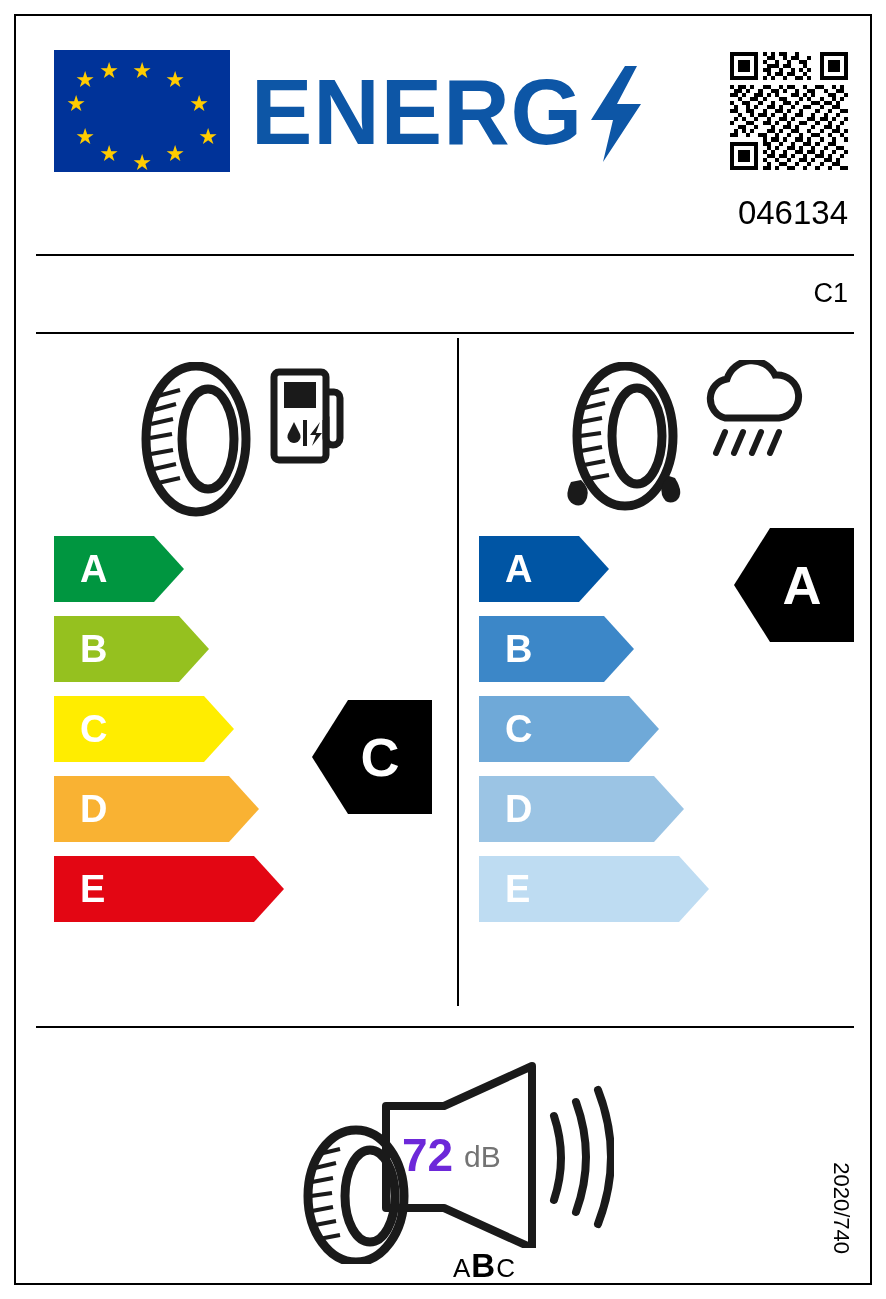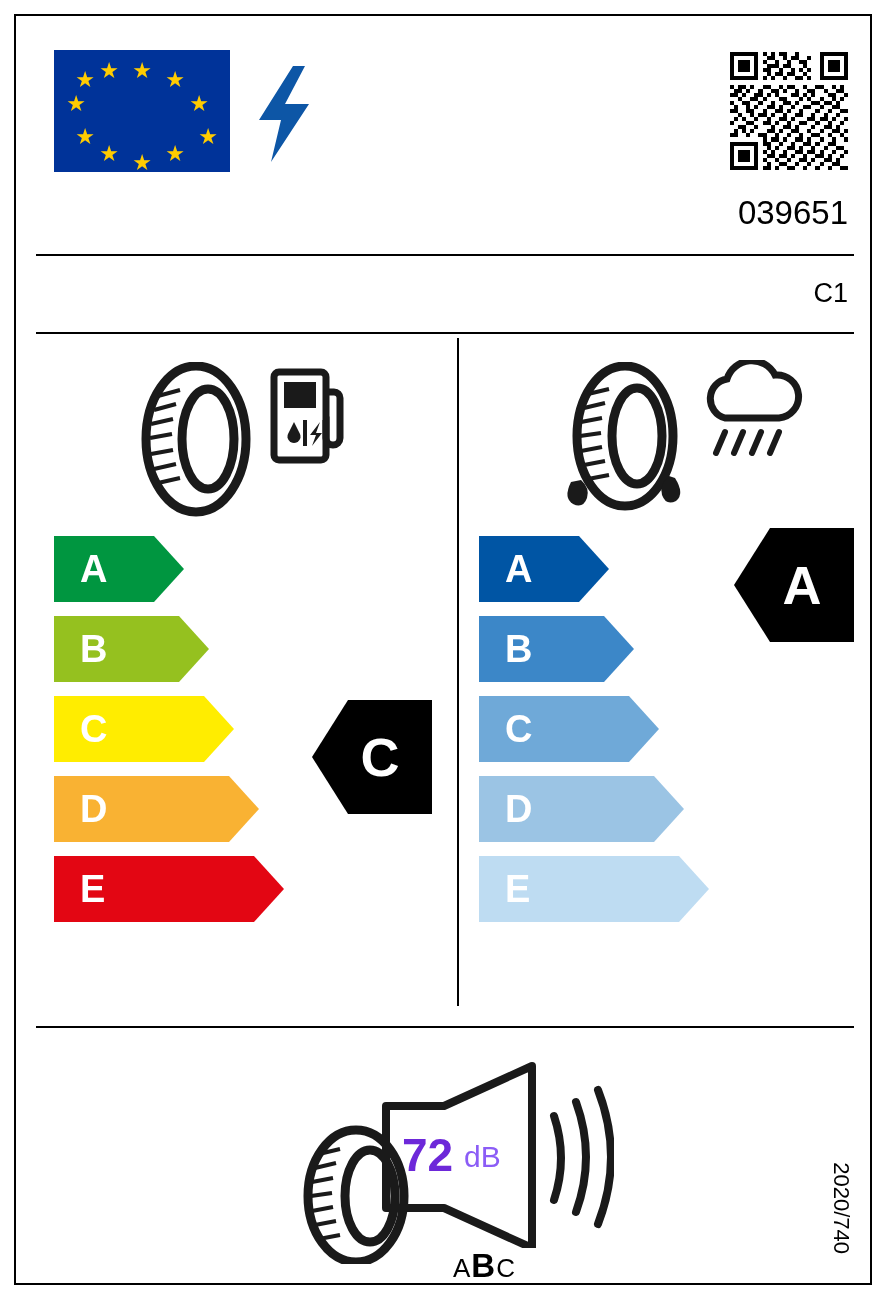--- a/index.html
+++ b/index.html
@@ -171,21 +171,21 @@
   }
   .noise-db {
     position: absolute;
     font-weight: bold;
     font-size: 46px;
     color: #6d28d9;
   }
   .noise-unit {
     position: absolute;
     font-size: 30px;
-    color: #8b5cf6;
+    color: #737373;
   }
   .noise-class {
     position: absolute;
     font-size: 26px;
     letter-spacing: 1px;
     margin-left: 27px;
   }
   .noise-class b { font-size: 33px; }
 
   .reg {
@@ -213,20 +213,21 @@
       <span class="star" style="left:110px; top:93px;">★</span>
       <span class="star" style="left:77px;  top:102px;">★</span>
       <span class="star" style="left:44px;  top:93px;">★</span>
       <span class="star" style="left:20px;  top:76px;">★</span>
       <span class="star" style="left:11px;  top:43px;">★</span>
       <span class="star" style="left:20px;  top:19px;">★</span>
       <span class="star" style="left:44px;  top:10px;">★</span>
     </div>
 
     <div class="energ-wrap">
+      <span class="energ-text">ENERG</span>
       <span class="bolt">
         <svg width="54" height="96" viewBox="0 0 54 96">
           <polygon points="36,0 2,54 24,54 14,96 52,38 28,38 48,0" fill="#0D56A6"></polygon>
         </svg>
       </span>
     </div>
 
     <div class="qr">
       <svg width="118" height="118" viewBox="0 0 29 29" shape-rendering="crispEdges">
         <rect width="29" height="29" fill="#fff"></rect>
@@ -450,21 +451,21 @@
             <rect x="18" y="28" width="1" height="1"></rect>
           <rect x="21" y="28" width="1" height="1"></rect>
             <rect x="24" y="28" width="1" height="1"></rect>
           <rect x="27" y="28" width="2" height="1"></rect>
         </g>
       </svg>
     </div>
   </div>
 
   <div class="brand-row">
-    <span class="supplier-code">039651</span>
+    <span class="supplier-code">046134</span>
   </div>
   <div class="rule" id="rule1"></div>
 
   <div class="size-row">
     <span class="class-text">C1</span>
   </div>
   <div class="rule" id="rule2"></div>
 
   <div class="vdivider"></div>
 

